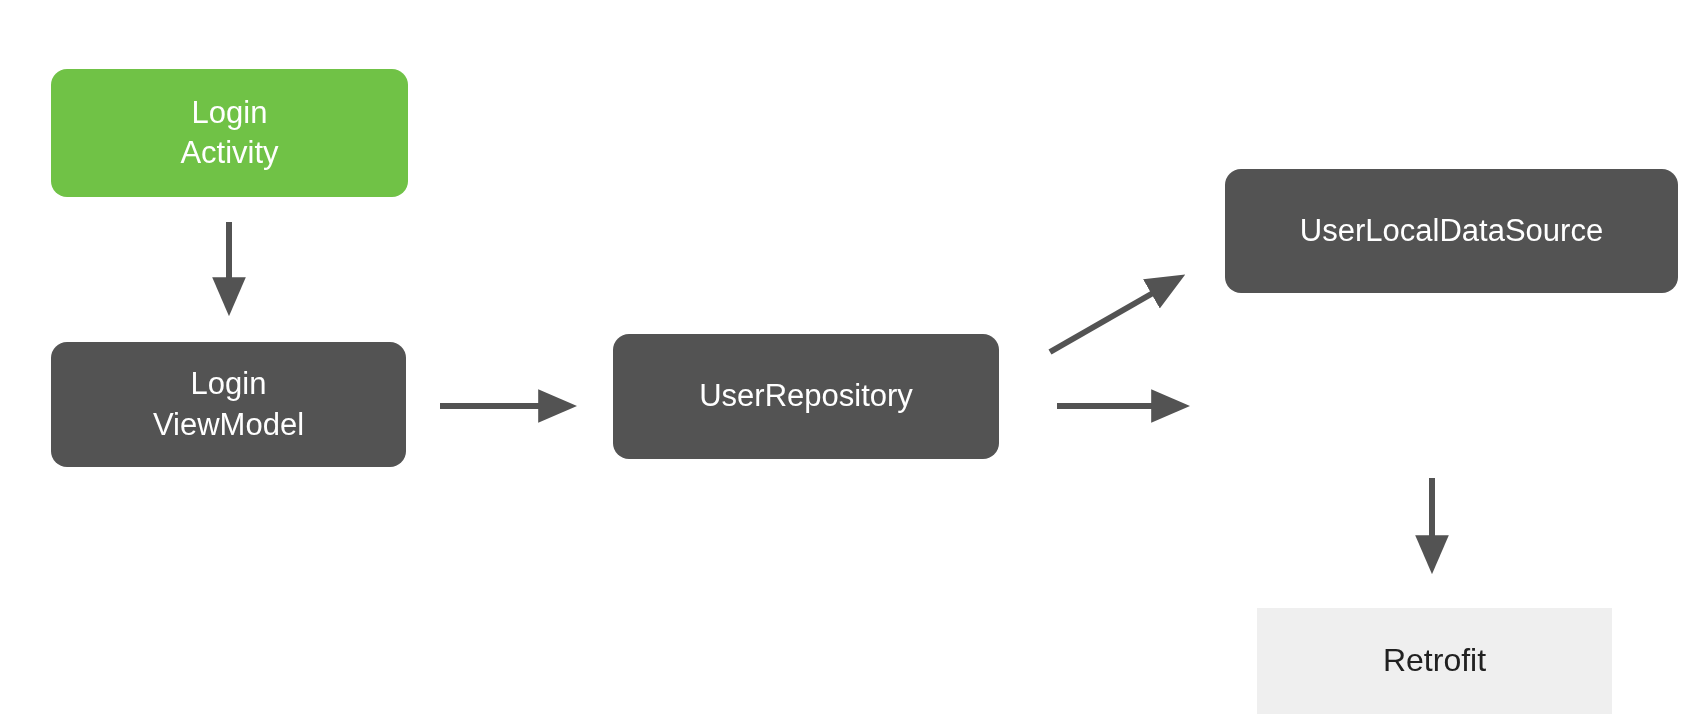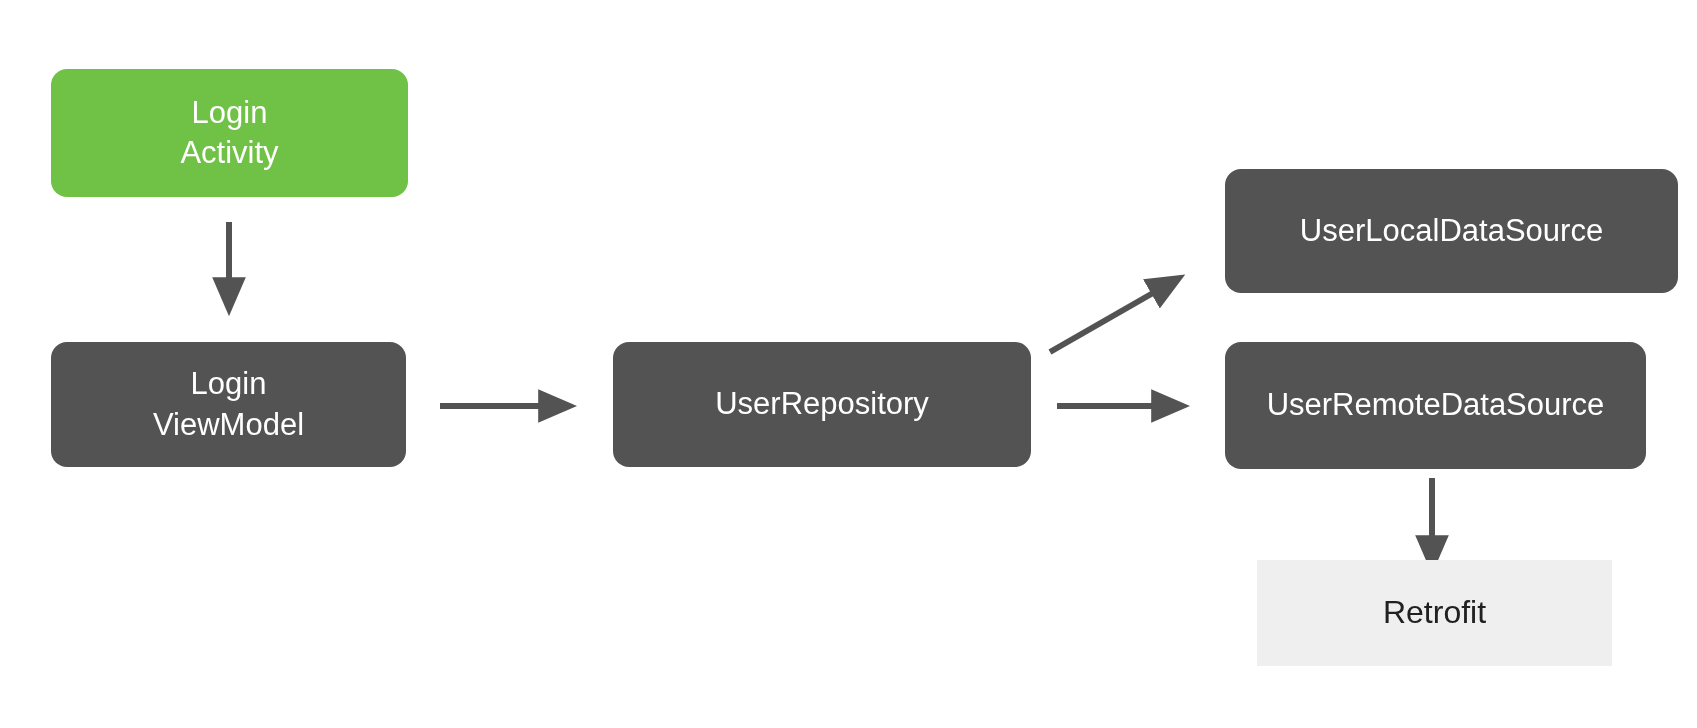--- a/index.html
+++ b/index.html
@@ -54,24 +54,24 @@
     font-size: 31px;
   }
   .node--library {
     background: var(--library-box, #EFEFEF);
     color: var(--label-dark, #212121);
     border-radius: 0;
     font-size: 32px;
   }
   .pos-login-activity   { left: 51px;   top: 49px;  width: 357px; height: 128px; }
   .pos-login-viewmodel  { left: 51px;   top: 322px; width: 355px; height: 125px; }
-  .pos-user-repository  { left: 613px;  top: 322px; width: 418px; height: 125px; }
+  .pos-user-repository  { left: 613px;  top: 314px; width: 386px; height: 125px; }
   .pos-user-local       { left: 1225px; top: 149px; width: 453px; height: 124px; }
   .pos-user-remote      { left: 1225px; top: 322px; width: 421px; height: 127px; }
-  .pos-retrofit         { left: 1257px; top: 540px; width: 355px; height: 106px; }
+  .pos-retrofit         { left: 1257px; top: 588px; width: 355px; height: 106px; }
 </style>
 </head>
 <body>
 
 <div class="canvas">
 
   <svg class="arrows-layer" width="1697" height="728" viewBox="0 0 1697 728" xmlns="http://www.w3.org/2000/svg">
     <defs>
       <marker id="arrowhead" viewBox="0 0 6.5 5.6" markerWidth="6.5" markerHeight="5.6" refX="0.3" refY="2.8" orient="auto" markerUnits="strokeWidth">
         <path class="arrow-head" d="M0,0 L6.5,2.8 L0,5.6 Z"></path>
@@ -87,17 +87,16 @@
   <div class="node node--activity pos-login-activity">Login
 Activity</div>
 
   <div class="node node--component pos-login-viewmodel">Login
 ViewModel</div>
 
   <div class="node node--component pos-user-repository">UserRepository</div>
 
   <div class="node node--component pos-user-local">UserLocalDataSource</div>
 
-  <div class="node node--component pos-user-remote">UserRemoteDataSource</div>
 
   <div class="node node--library pos-retrofit">Retrofit</div>
 
 </div>
 
 </body></html>

